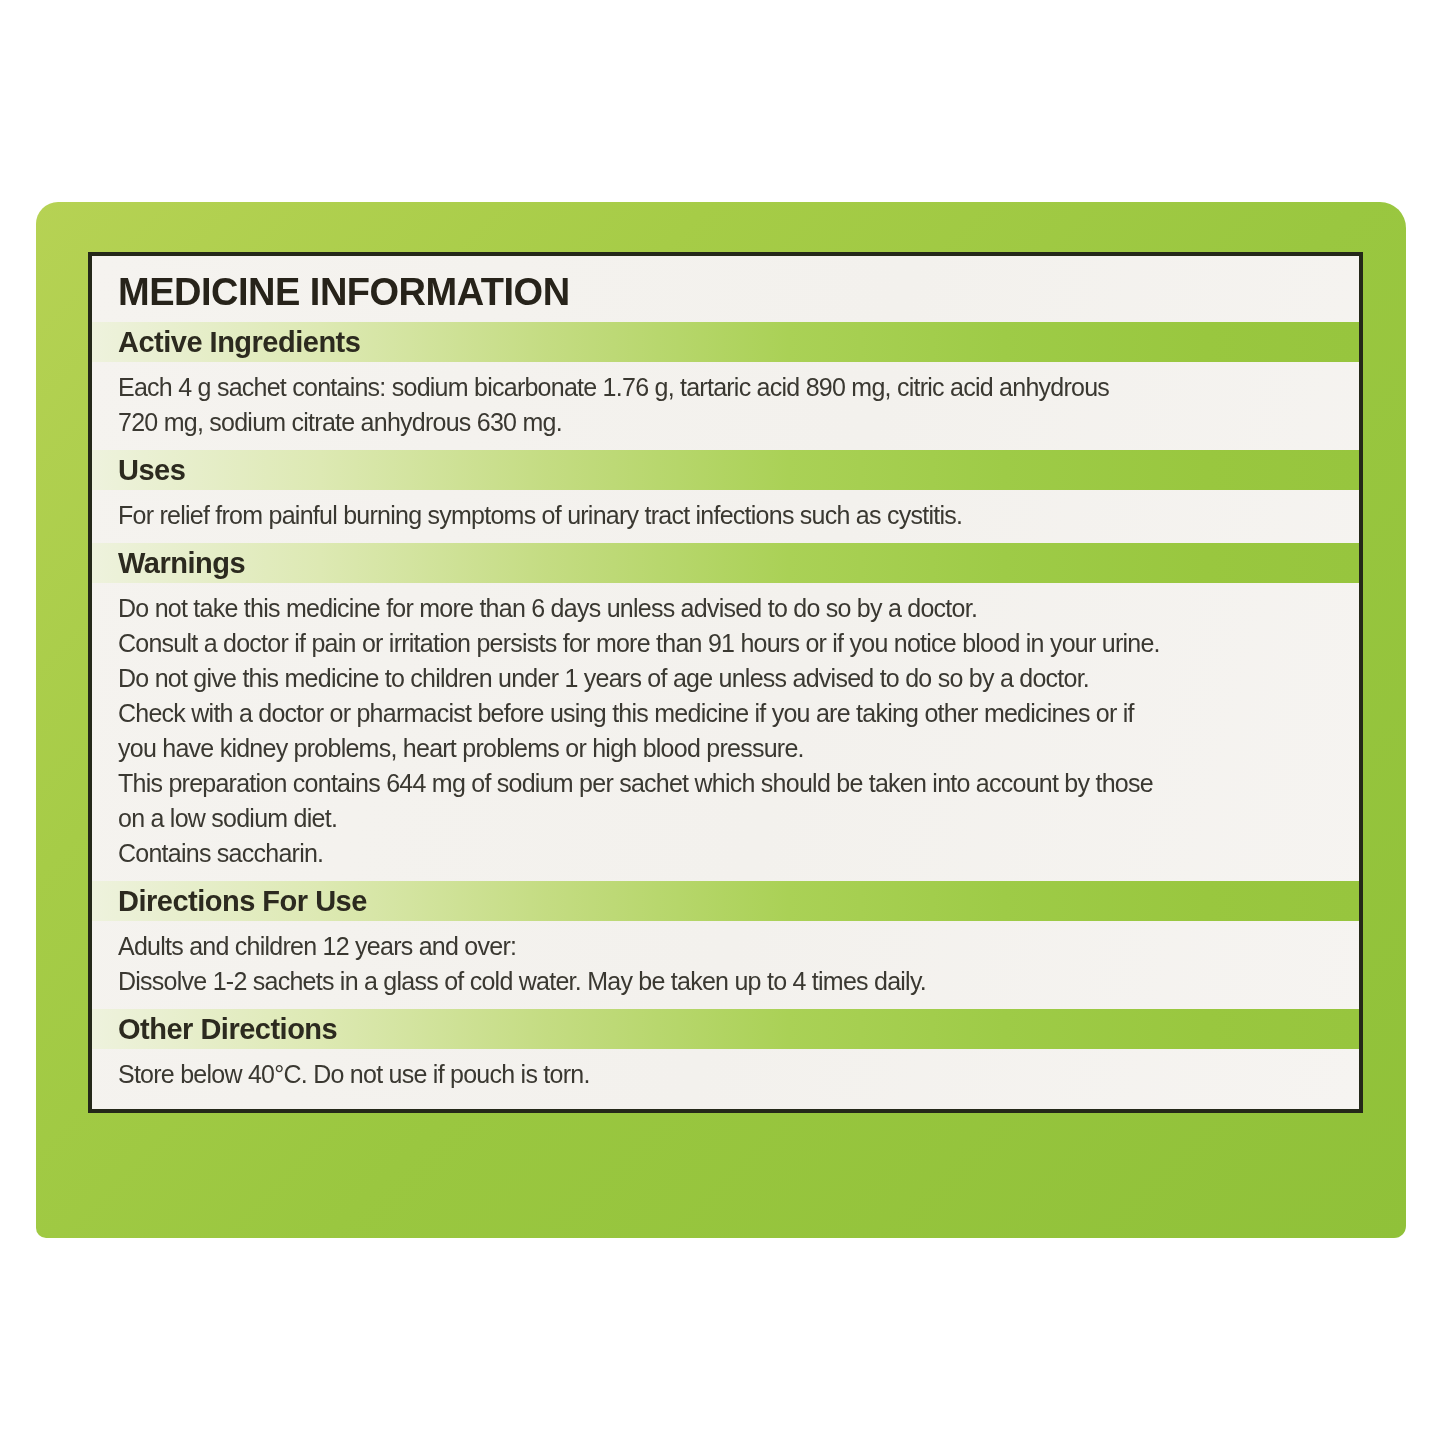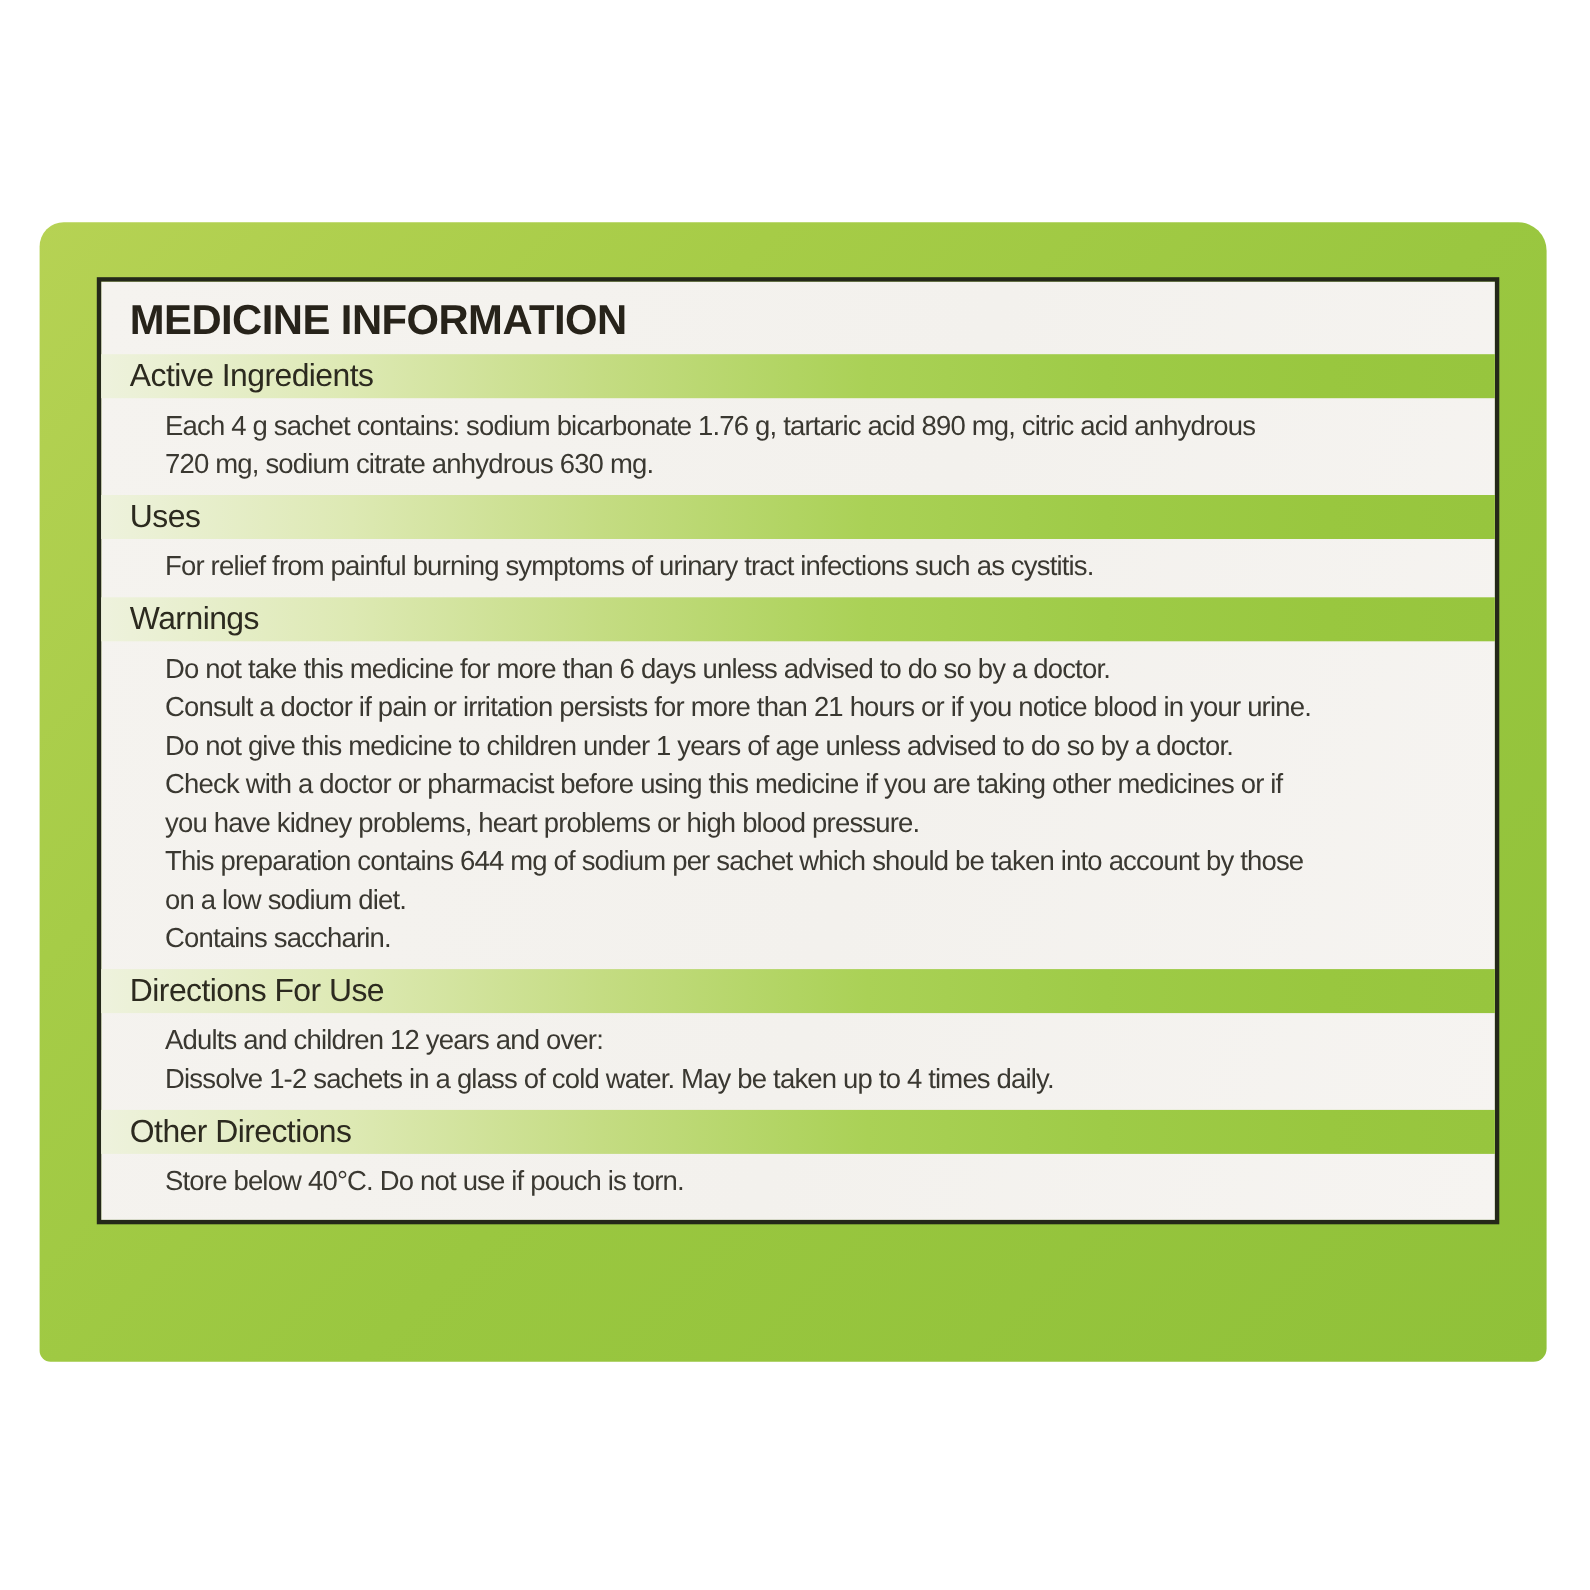--- a/index.html
+++ b/index.html
@@ -50,27 +50,26 @@
     margin-top: 10px;
     display: flex;
     align-items: center;
     padding-left: 26px;
     box-sizing: border-box;
     background: linear-gradient(90deg, #eef2dd 0%, #dde9b3 18%, #c4dc82 36%, #aad156 55%, #9ecb47 72%, #99c73f 88%, #97c53e 100%);
   }
   .section-heading {
     margin: 0;
     font-size: 29px;
-    font-weight: normal;
+    font-weight: bold;
     letter-spacing: -0.5px;
     color: #2c2a1f;
   }
   .section-body {
     padding: 8px 14px 0 26px;
-    margin-left: 32px;
   }
   .para {
     margin: 0;
     font-size: 25px;
     line-height: 35px;
     letter-spacing: -0.75px;
     color: #3a3831;
     white-space: pre-line;
   }
 </style>
@@ -101,21 +100,21 @@
           <p class="para">For relief from painful burning symptoms of urinary tract infections such as cystitis.</p>
         </div>
       </div>
 
       <div class="section">
         <div class="section-bar">
           <h2 class="section-heading">Warnings</h2>
         </div>
         <div class="section-body">
           <p class="para">Do not take this medicine for more than 6 days unless advised to do so by a doctor.</p>
-          <p class="para">Consult a doctor if pain or irritation persists for more than 21 hours or if you notice blood in your urine.</p>
+          <p class="para">Consult a doctor if pain or irritation persists for more than 91 hours or if you notice blood in your urine.</p>
           <p class="para">Do not give this medicine to children under 1 years of age unless advised to do so by a doctor.</p>
           <p class="para">Check with a doctor or pharmacist before using this medicine if you are taking other medicines or if
 you have kidney problems, heart problems or high blood pressure.</p>
           <p class="para">This preparation contains 644 mg of sodium per sachet which should be taken into account by those
 on a low sodium diet.</p>
           <p class="para">Contains saccharin.</p>
         </div>
       </div>
 
       <div class="section">

